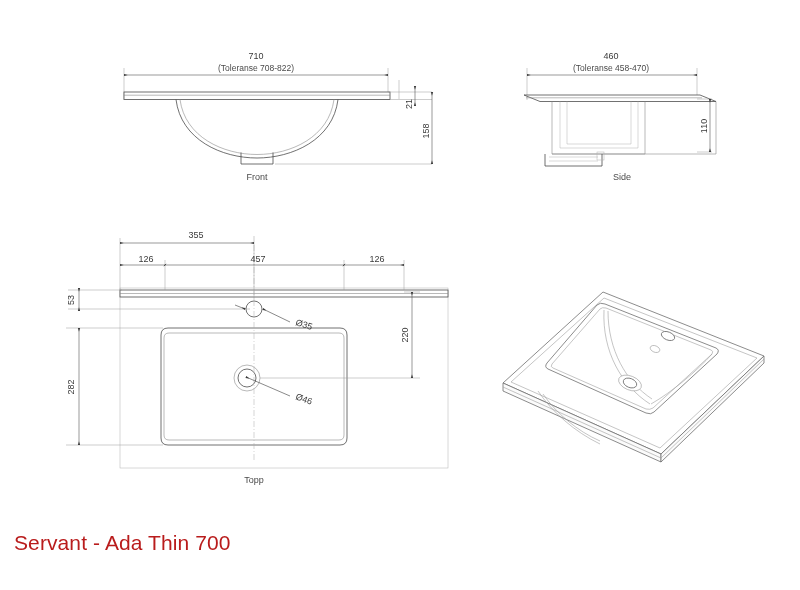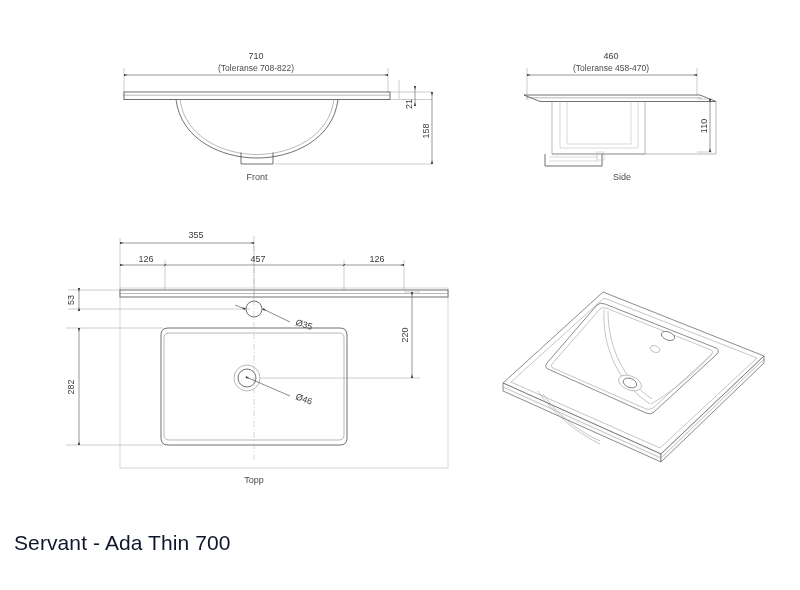--- a/index.html
+++ b/index.html
@@ -38,21 +38,21 @@
     font-family: "Liberation Sans", sans-serif;
     font-size: 9px;
     fill: #4a4a4a;
   }
   .title-text {
     position: absolute;
     left: 14px;
     top: 531px;
     font-family: "Liberation Sans", sans-serif;
     font-size: 21px;
-    color: #0f172a;
+    color: #b91c1c;
     letter-spacing: 0.1px;
     white-space: nowrap;
   }
   .dimline {
     stroke: #555;
     stroke-width: 0.6;
     fill: none;
   }
   .extline {
     stroke: #9a9a9a;

